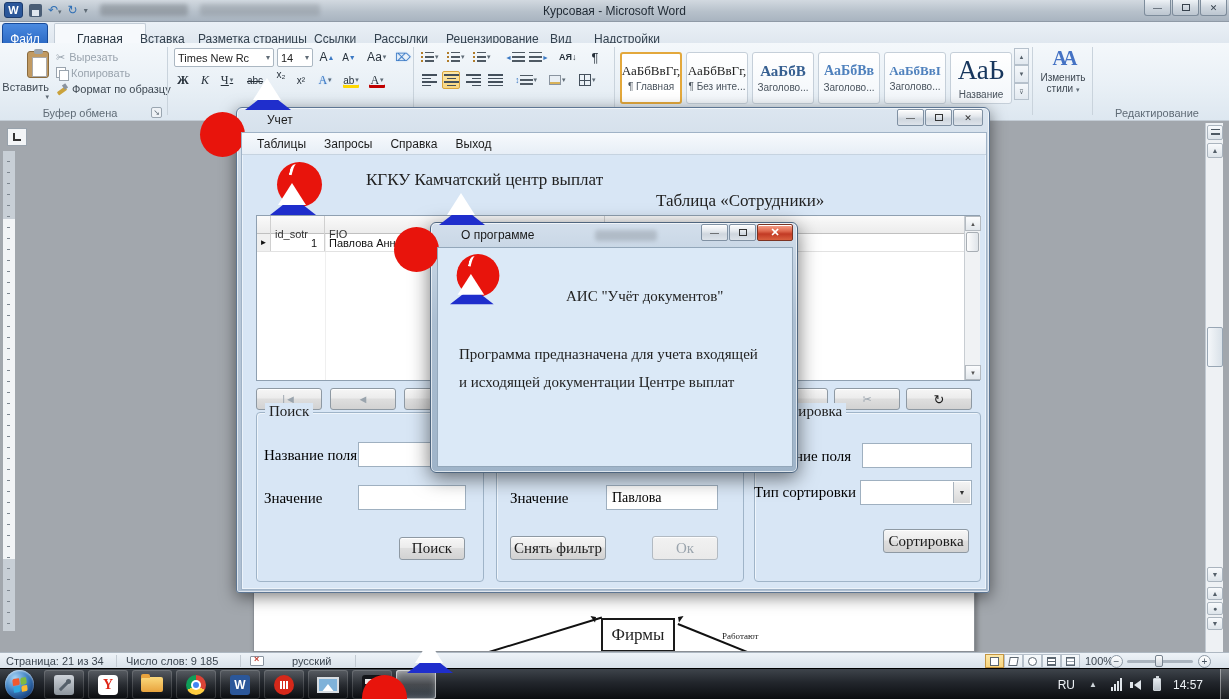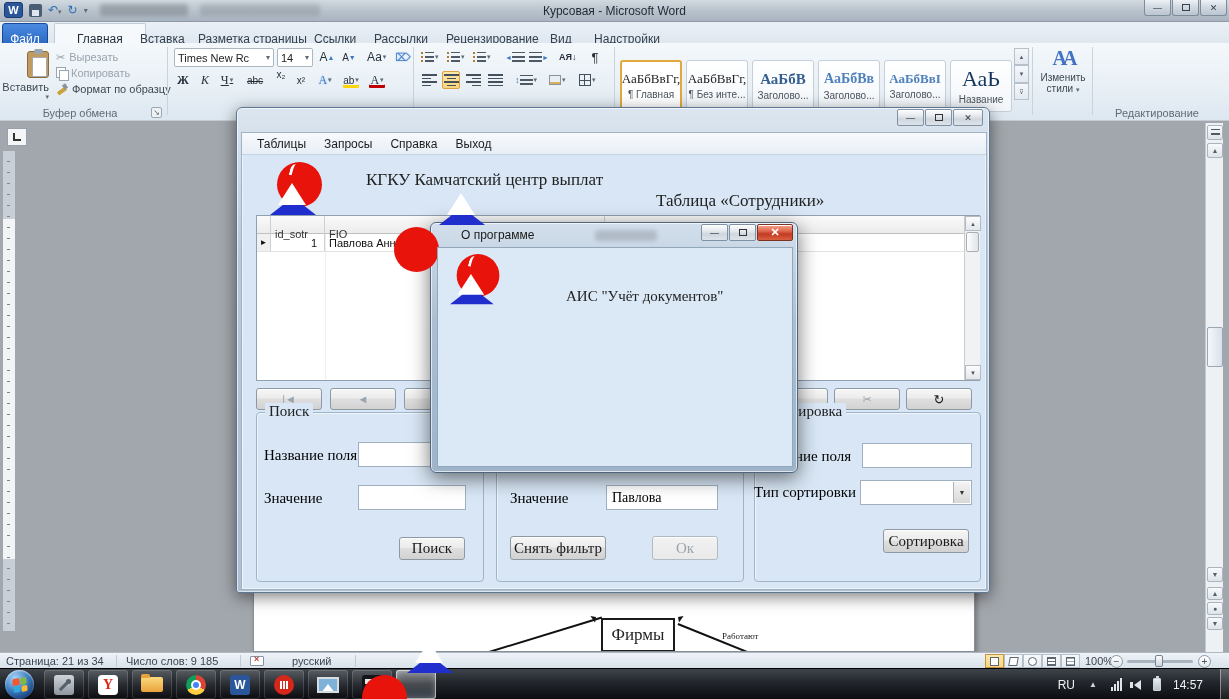--- a/index.html
+++ b/index.html
@@ -357,21 +357,21 @@
             <i style="border-right:1px solid #44505c;border-bottom:1px solid #44505c"></i>
             <i style="border-bottom:1px solid #44505c"></i>
             <i style="border-right:1px solid #44505c"></i>
             <i></i>
           </span>
           <span class="dd">▾</span>
         </div>
     </div>
     <div class="gsep" style="left:614px"></div>
 
-    <div class="abs" style="left:616px;top:12px;width:416px;height:78px">
+    <div class="abs" style="left:616px;top:4px;width:416px;height:78px">
       <div class="stylecard sel" style="left:4px">
         <span class="samp">АаБбВвГг,</span>
         <span class="nm">¶ Главная</span>
       </div>
       <div class="stylecard" style="left:70px">
         <span class="samp">АаБбВвГг,</span>
         <span class="nm">¶ Без инте...</span>
       </div>
       <div class="stylecard" style="left:136px">
         <span class="samp" style="font-weight:bold;color:#365f91;font-size:15px">АаБбВ</span>
@@ -379,21 +379,21 @@
       </div>
       <div class="stylecard" style="left:202px">
         <span class="samp" style="font-weight:bold;color:#4f81bd;font-size:14px">АаБбВв</span>
         <span class="nm">Заголово...</span>
       </div>
       <div class="stylecard" style="left:268px">
         <span class="samp" style="font-weight:bold;color:#4f81bd;font-size:13px">АаБбВвІ</span>
         <span class="nm">Заголово...</span>
       </div>
       <div class="stylecard" style="left:334px">
-        <span class="samp" style="font-size:22px;color:#17365d">АаЬ</span>
+        <span class="samp" style="font-size:27px;color:#17365d">АаЬ</span>
         <span class="nm">Название</span>
       </div>
     </div>
     <div class="galcol">
       <div>▲</div>
       <div>▼</div>
       <div>⊽</div>
     </div>
     <div class="gsep" style="left:1032px"></div>
 
@@ -465,20 +465,24 @@
       </div>
     <div class="st-item" style="left:1085px">100%</div>
     <div class="zbtn" style="left:1110px">−</div>
     <div class="zoomslider" style="left:1127px">
         <div class="zoomthumb"></div>
       </div>
     <div class="zbtn" style="left:1198px">+</div>
   </div>
 
   <div class="appwin">
+    <div class="titl">
+      <span style="width:16px;height:16px;display:inline-block;position:relative"><span class="logo logo-mini"><span class="circ"></span><span class="mnt"></span><span class="snow"></span></span></span>
+      <span>Учет</span>
+    </div>
     <div class="wbtn" style="left:660px">—</div>
     <div class="wbtn" style="left:688px">
         <i style="width:8px;height:7px;border:1px solid #333;display:block"></i>
       </div>
     <div class="wbtn" style="left:716px;width:30px">✕</div>
 
     <div class="app-client">
       <div class="app-menu">
         <span>Таблицы</span>
         <span>Запросы</span>
@@ -564,20 +568,22 @@
     <div class="wbtn close" style="left:326px;width:36px">✕</div>
 
     <div class="dlg-client">
       <div class="logo" style="position:absolute;left:12px;top:6px;transform:scale(.95);transform-origin:top left">
         <span class="circ"></span>
           <span class="mnt"></span>
           <span class="snow"></span>
           <span class="smoke"></span>
       </div>
       <div class="ser" style="position:absolute;left:128px;top:40px;font-size:15px">АИС "Учёт документов"</div>
+      <div class="ser" style="position:absolute;left:21px;top:98px;font-size:15px">Программа предназначена для учета входящей</div>
+      <div class="ser" style="position:absolute;left:21px;top:126px;font-size:15px">и исходящей документации  Центре выплат</div>
     </div>
   </div>
 
   <div class="taskbar">
     <div class="orb">
       <div class="flag">
         <i style="background:#f1582e"></i>
           <i style="background:#7fbb42"></i>
           <i style="background:#31a8e0"></i>
           <i style="background:#fdb92e"></i>

